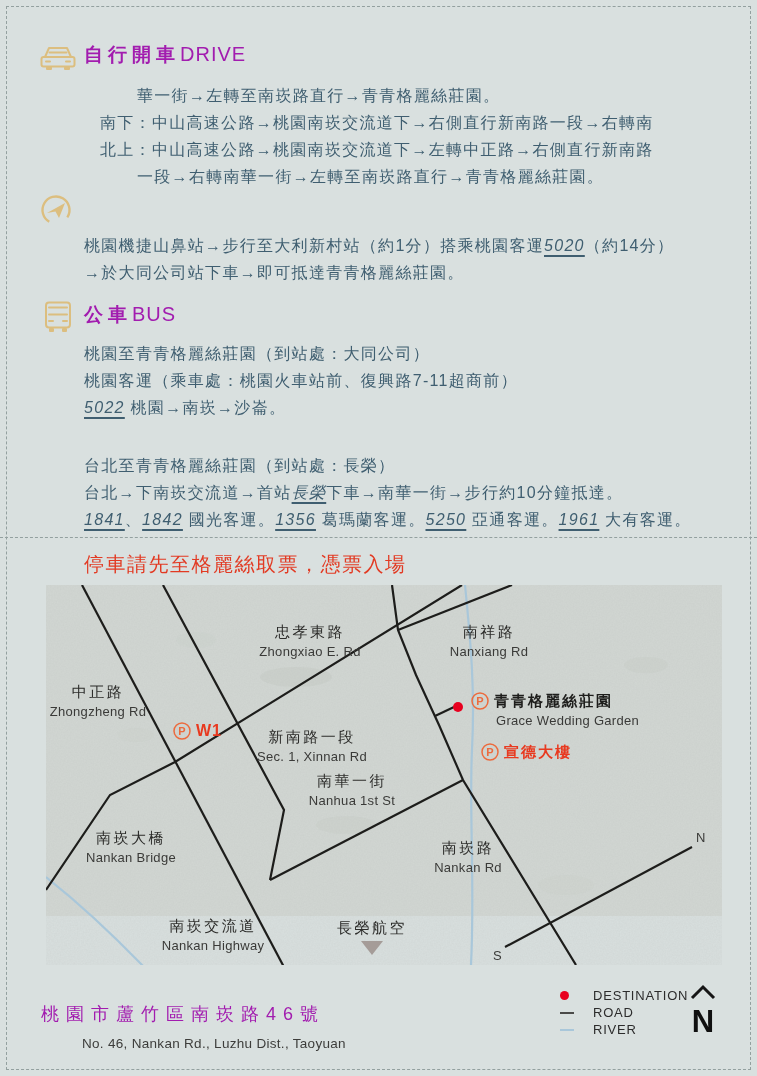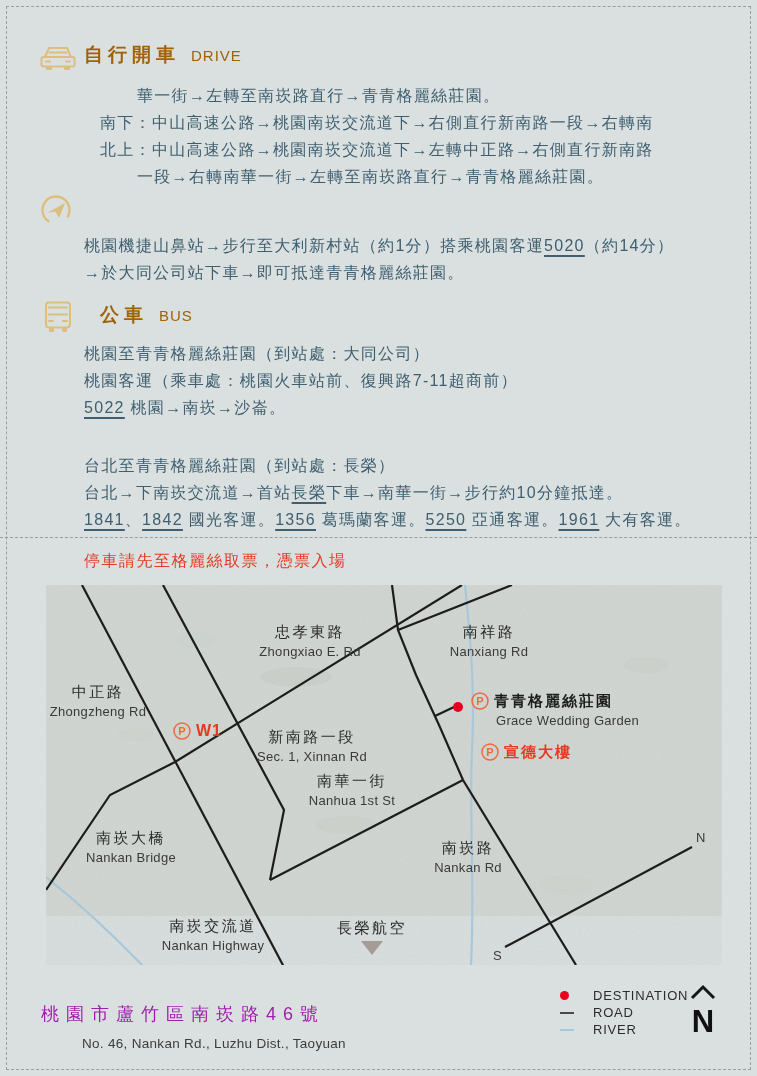--- a/index.html
+++ b/index.html
@@ -1,33 +1,33 @@
 <!DOCTYPE html>
 <html><head>
 <meta charset="utf-8">
 <style>
   html,body{margin:0;padding:0;background:#d9e0df;}
   .page{position:relative;width:757px;height:1076px;background:#d9e0df;overflow:hidden;
         font-family:"Liberation Sans",sans-serif;}
   .border-outer{position:absolute;inset:6px;border:1px dashed #93a09f;}
   .divider{position:absolute;left:0;right:0;top:537px;border-top:1px dashed #93a09f;}
 
-  .sec-head{position:absolute;display:flex;align-items:baseline;gap:11px;color:#a16207;}
+  .sec-head{position:absolute;display:flex;align-items:baseline;gap:0;color:#a21caf;}
   .h-zh{font-size:19px;font-weight:bold;letter-spacing:5px;}
-  .h-en{font-size:15px;letter-spacing:1px;}
+  .h-en{font-size:20px;letter-spacing:1px;}
 
   .icon{position:absolute;}
   .icon svg{display:block;}
 
   .block{position:absolute;}
   .t-line{font-size:16px;line-height:27px;color:#3f5e70;letter-spacing:1.3px;white-space:nowrap;}
-  .t-line .u{text-decoration:underline;text-underline-offset:4px;text-decoration-thickness:1.5px;}
+  .t-line .u{text-decoration:underline;text-underline-offset:4px;text-decoration-thickness:1.5px;font-style:italic;}
   .t-line.indent{padding-left:37px;}
 
-  .note{position:absolute;left:84px;top:551px;font-size:16px;letter-spacing:1.5px;color:#e23a23;}
+  .note{position:absolute;left:84px;top:551px;font-size:20px;letter-spacing:1.5px;color:#e23a23;}
 
   .map{position:absolute;left:46px;top:585px;width:676px;height:331px;background:#d2d7d3;}
   .map svg{position:absolute;left:0;top:0;}
   .ml-zh{font-size:15px;letter-spacing:2.5px;fill:#2c2c2a;font-family:"Liberation Sans",sans-serif;}
   .ml-en{font-size:13px;letter-spacing:.3px;fill:#3a3a38;font-family:"Liberation Sans",sans-serif;}
   .mp{font-size:11px;font-weight:bold;fill:#ec6a3d;font-family:"Liberation Sans",sans-serif;}
   .w1-label{font-size:16px;font-weight:bold;letter-spacing:1px;fill:#e8391f;font-family:"Liberation Sans",sans-serif;}
   .grace-zh{font-size:15px;letter-spacing:2px;fill:#1e1e1c;font-weight:bold;font-family:"Liberation Sans",sans-serif;}
   .xuande-zh{font-size:15px;letter-spacing:2px;fill:#e8391f;font-weight:bold;font-family:"Liberation Sans",sans-serif;}
 
@@ -87,21 +87,21 @@
   <div class="icon" style="left:40px;top:300px">
     <svg width="36" height="34" viewBox="0 0 36 34" fill="none" stroke="#dcbe7f" stroke-width="2" stroke-linecap="round" stroke-linejoin="round">
       <rect x="6" y="2.5" width="24" height="25" rx="3"></rect>
       <path d="M9,7.5 H27"></path>
       <path d="M9,14.5 H27"></path>
       <path d="M9,21 H13 M23,21 H27"></path>
       <rect x="9" y="28" width="5" height="4" rx="1" fill="#dcbe7f" stroke="none"></rect>
       <rect x="22" y="28" width="5" height="4" rx="1" fill="#dcbe7f" stroke="none"></rect>
     </svg>
   </div>
-  <div class="sec-head" style="left:100px;top:302px">
+  <div class="sec-head" style="left:84px;top:302px">
     <span class="h-zh">公車</span>
     <span class="h-en">BUS</span>
   </div>
   <div class="block" style="left:84px;top:340px">
       <div class="t-line"><span>桃園至青青格麗絲莊園（到站處：大同公司）</span></div>
       <div class="t-line"><span>桃園客運（乘車處：桃園火車站前、復興路7-11超商前）</span></div>
       <div class="t-line"><span class="u">5022</span><span> 桃園→南崁→沙崙。</span></div>
     </div>
   <div class="block" style="left:84px;top:452px">
       <div class="t-line"><span>台北至青青格麗絲莊園（到站處：長榮）</span></div>

